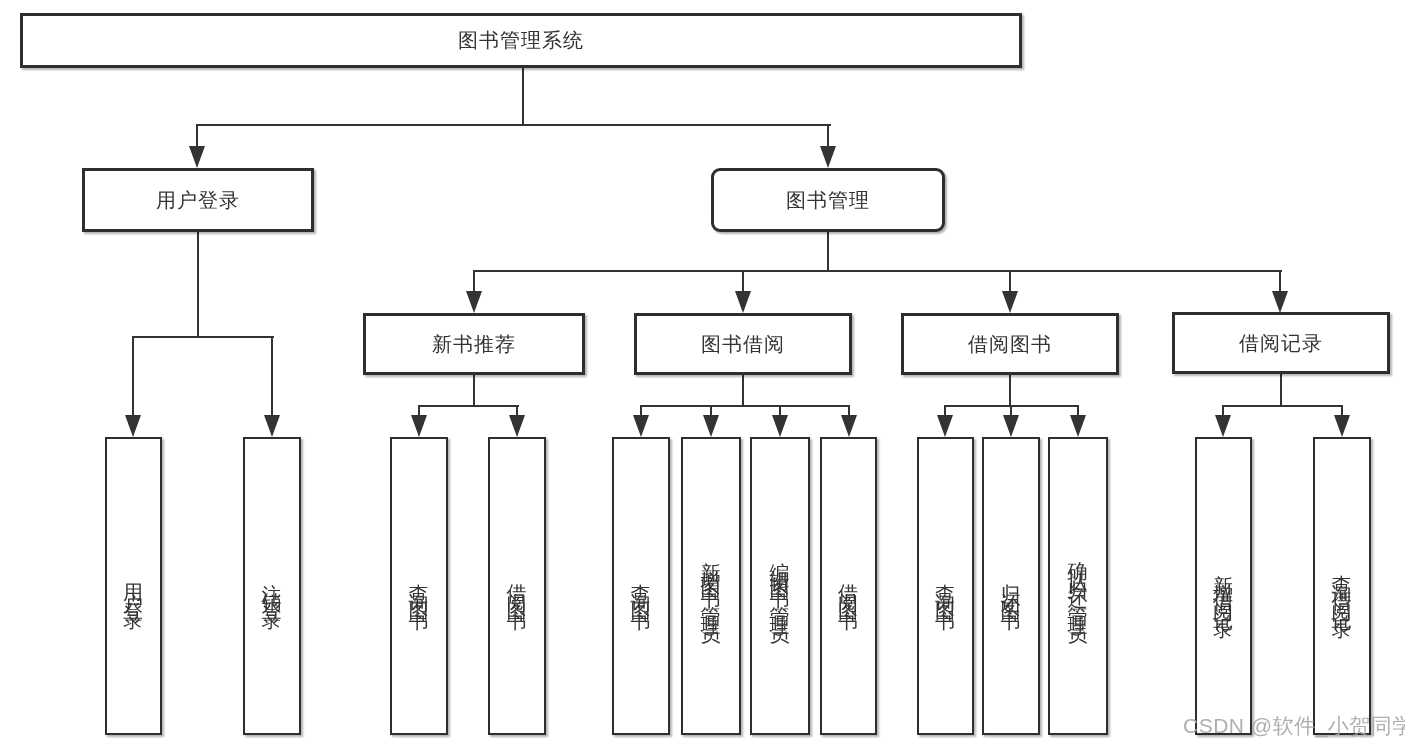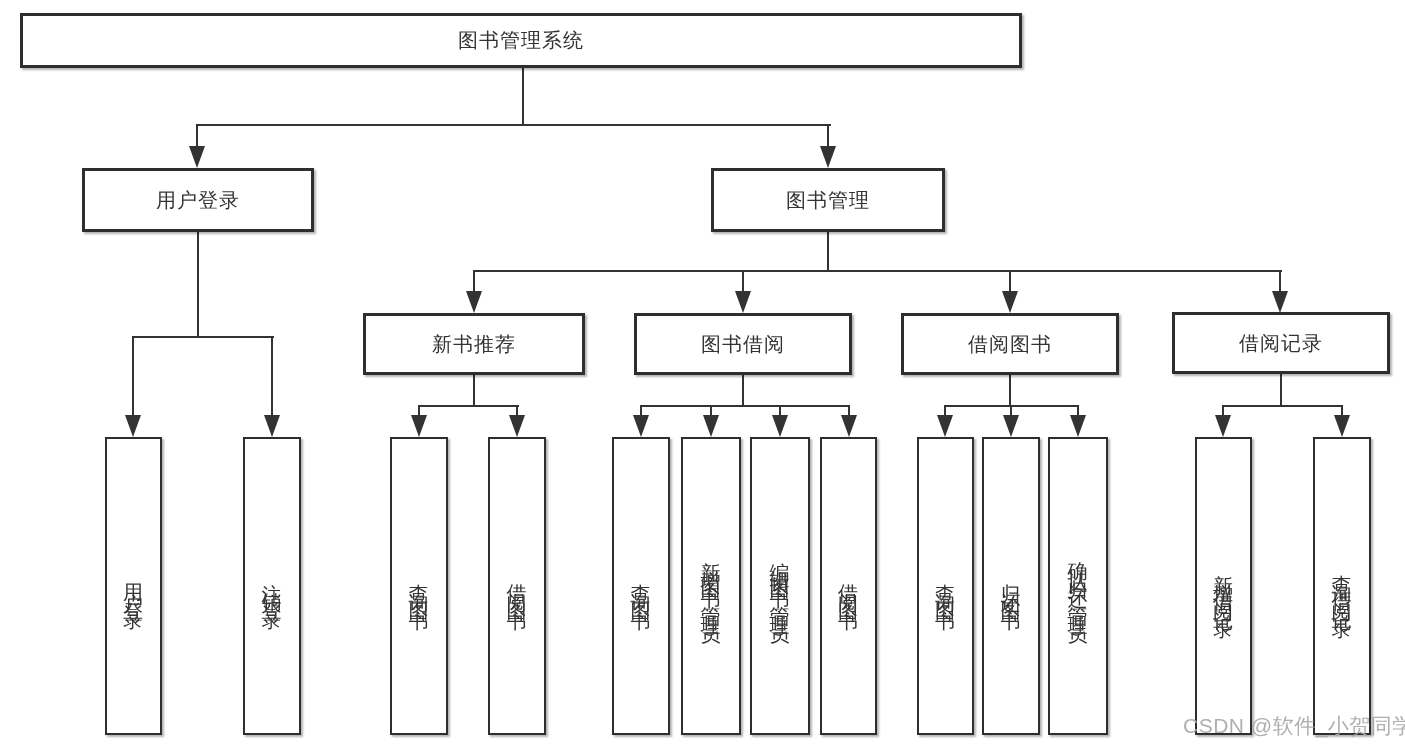--- a/index.html
+++ b/index.html
@@ -132,21 +132,21 @@
   <div class="line" style="left:1341px; top:405px; width:2px; height:12px;"></div>
   <div class="arrow" style="left:1334px; top:415px;"></div>
 
   <div class="hbox" style="left:20px; top:13px; width:1002px; height:55px;">
     <span>图书管理系统</span>
   </div>
 
   <div class="hbox" style="left:82px; top:168px; width:232px; height:64px;">
     <span>用户登录</span>
   </div>
-  <div class="hbox" style="left:711px; top:168px; width:234px; height:64px;">
+  <div class="hbox" style="left:711px; top:168px; width:234px; height:64px;border-radius:9px;">
     <span>图书管理</span>
   </div>
 
   <div class="hbox" style="left:634px; top:313px; width:218px; height:62px;">
     <span>图书借阅</span>
   </div>
   <div class="hbox" style="left:363px; top:313px; width:222px; height:62px;">
     <span>新书推荐</span>
   </div>
   <div class="hbox" style="left:901px; top:313px; width:218px; height:62px;">

